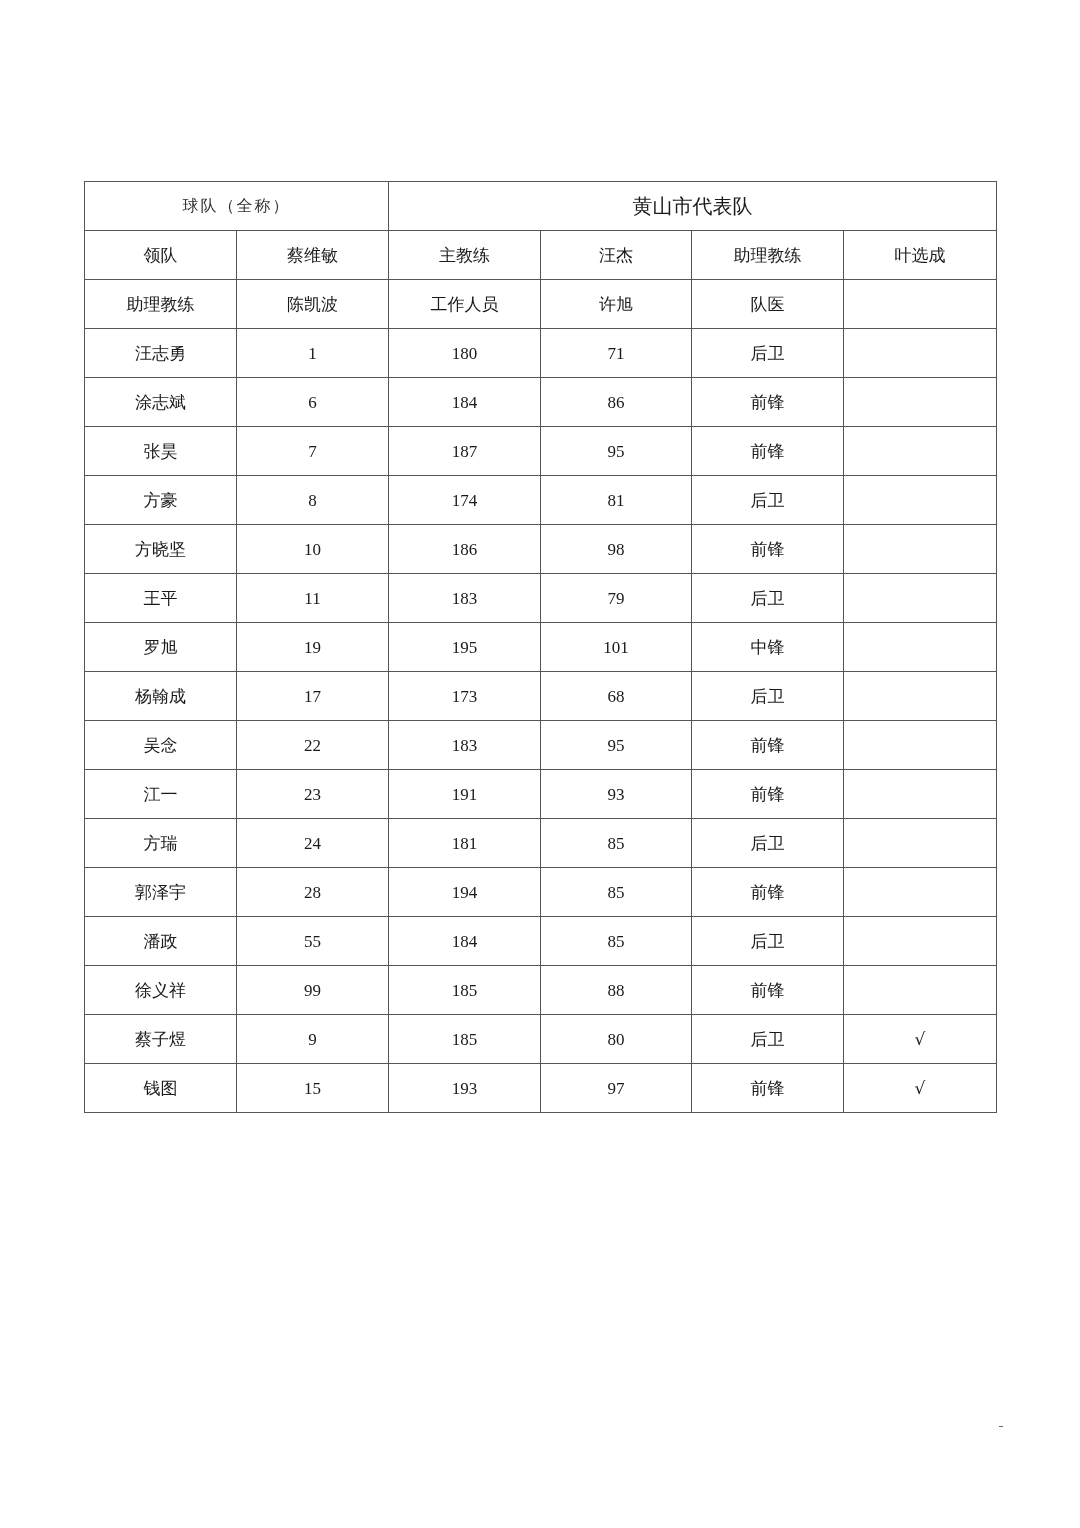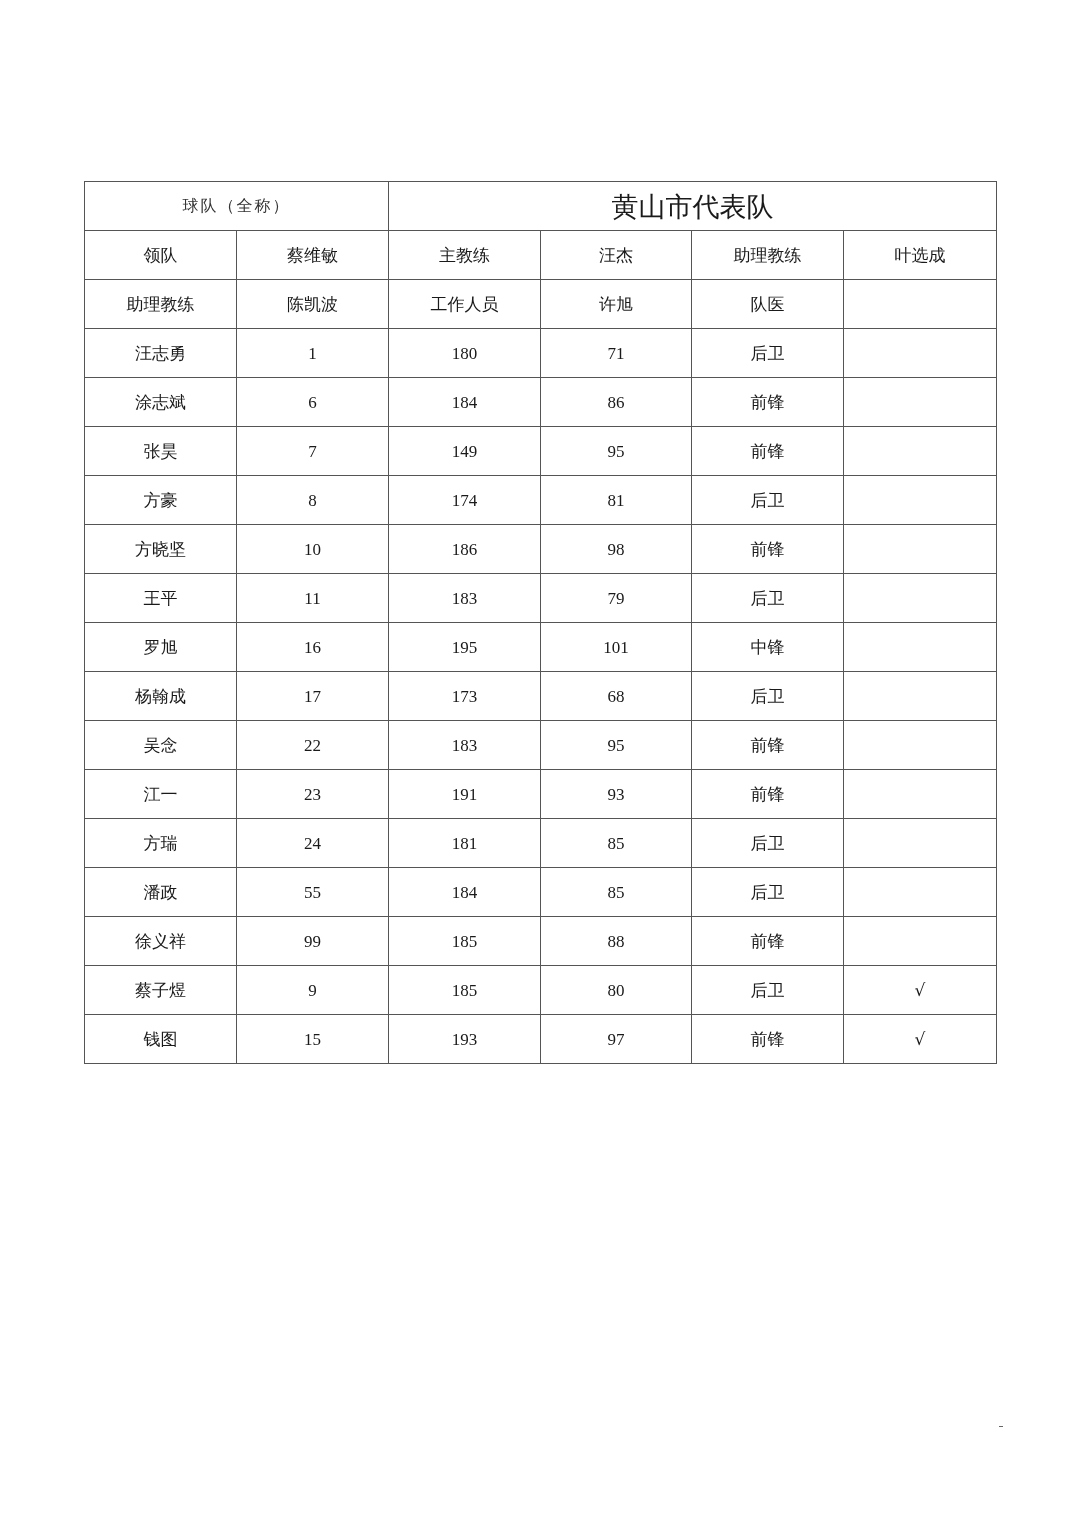--- a/index.html
+++ b/index.html
@@ -3,21 +3,21 @@
   <meta charset="utf-8">
   <style>
     html, body { margin: 0; padding: 0; background: #ffffff; }
     body { width: 1080px; height: 1528px; position: relative; overflow: hidden;
            font-family: "DejaVu Serif", "Liberation Serif", serif; color: #1a1a1a; }
     .page { position: absolute; left: 0; top: 0; width: 1080px; height: 1528px; }
     table.roster { position: absolute; left: 84px; top: 181px; width: 912px;
                    border-collapse: collapse; table-layout: fixed; }
     table.roster td { border: 1px solid #555; text-align: center; vertical-align: middle;
                       height: 48px; padding: 0; font-size: 17px; line-height: 1; }
-    table.roster td.title { font-size: 27px; margin-left: 16px; }
+    table.roster td.title { font-size: 20px; margin-left: 16px; }
     table.roster td.team-label { font-size: 16px; letter-spacing: 2px; color: #333; }
     table.roster tr.player td { font-size: 17px; }
     .num { font-family: "Liberation Serif", "DejaVu Serif", serif; font-size: 18px; }
     .page-mark { position: absolute; left: 999px; top: 1426px; width: 4px; height: 1px; background: #666; }
   </style>
 </head>
 <body>
 
 <div class="page">
   <table class="roster">
@@ -62,21 +62,21 @@
           <td>涂志斌</td>
           <td class="num">6</td>
           <td class="num">184</td>
           <td class="num">86</td>
           <td>前锋</td>
           <td></td>
         </tr>
         <tr class="player">
           <td>张昊</td>
           <td class="num">7</td>
-          <td class="num">149</td>
+          <td class="num">187</td>
           <td class="num">95</td>
           <td>前锋</td>
           <td></td>
         </tr>
         <tr class="player">
           <td>方豪</td>
           <td class="num">8</td>
           <td class="num">174</td>
           <td class="num">81</td>
           <td>后卫</td>
@@ -93,21 +93,21 @@
         <tr class="player">
           <td>王平</td>
           <td class="num">11</td>
           <td class="num">183</td>
           <td class="num">79</td>
           <td>后卫</td>
           <td></td>
         </tr>
         <tr class="player">
           <td>罗旭</td>
-          <td class="num">16</td>
+          <td class="num">19</td>
           <td class="num">195</td>
           <td class="num">101</td>
           <td>中锋</td>
           <td></td>
         </tr>
         <tr class="player">
           <td>杨翰成</td>
           <td class="num">17</td>
           <td class="num">173</td>
           <td class="num">68</td>
@@ -129,20 +129,28 @@
           <td class="num">93</td>
           <td>前锋</td>
           <td></td>
         </tr>
         <tr class="player">
           <td>方瑞</td>
           <td class="num">24</td>
           <td class="num">181</td>
           <td class="num">85</td>
           <td>后卫</td>
+          <td></td>
+        </tr>
+        <tr class="player">
+          <td>郭泽宇</td>
+          <td class="num">28</td>
+          <td class="num">194</td>
+          <td class="num">85</td>
+          <td>前锋</td>
           <td></td>
         </tr>
         <tr class="player">
           <td>潘政</td>
           <td class="num">55</td>
           <td class="num">184</td>
           <td class="num">85</td>
           <td>后卫</td>
           <td></td>
         </tr>

